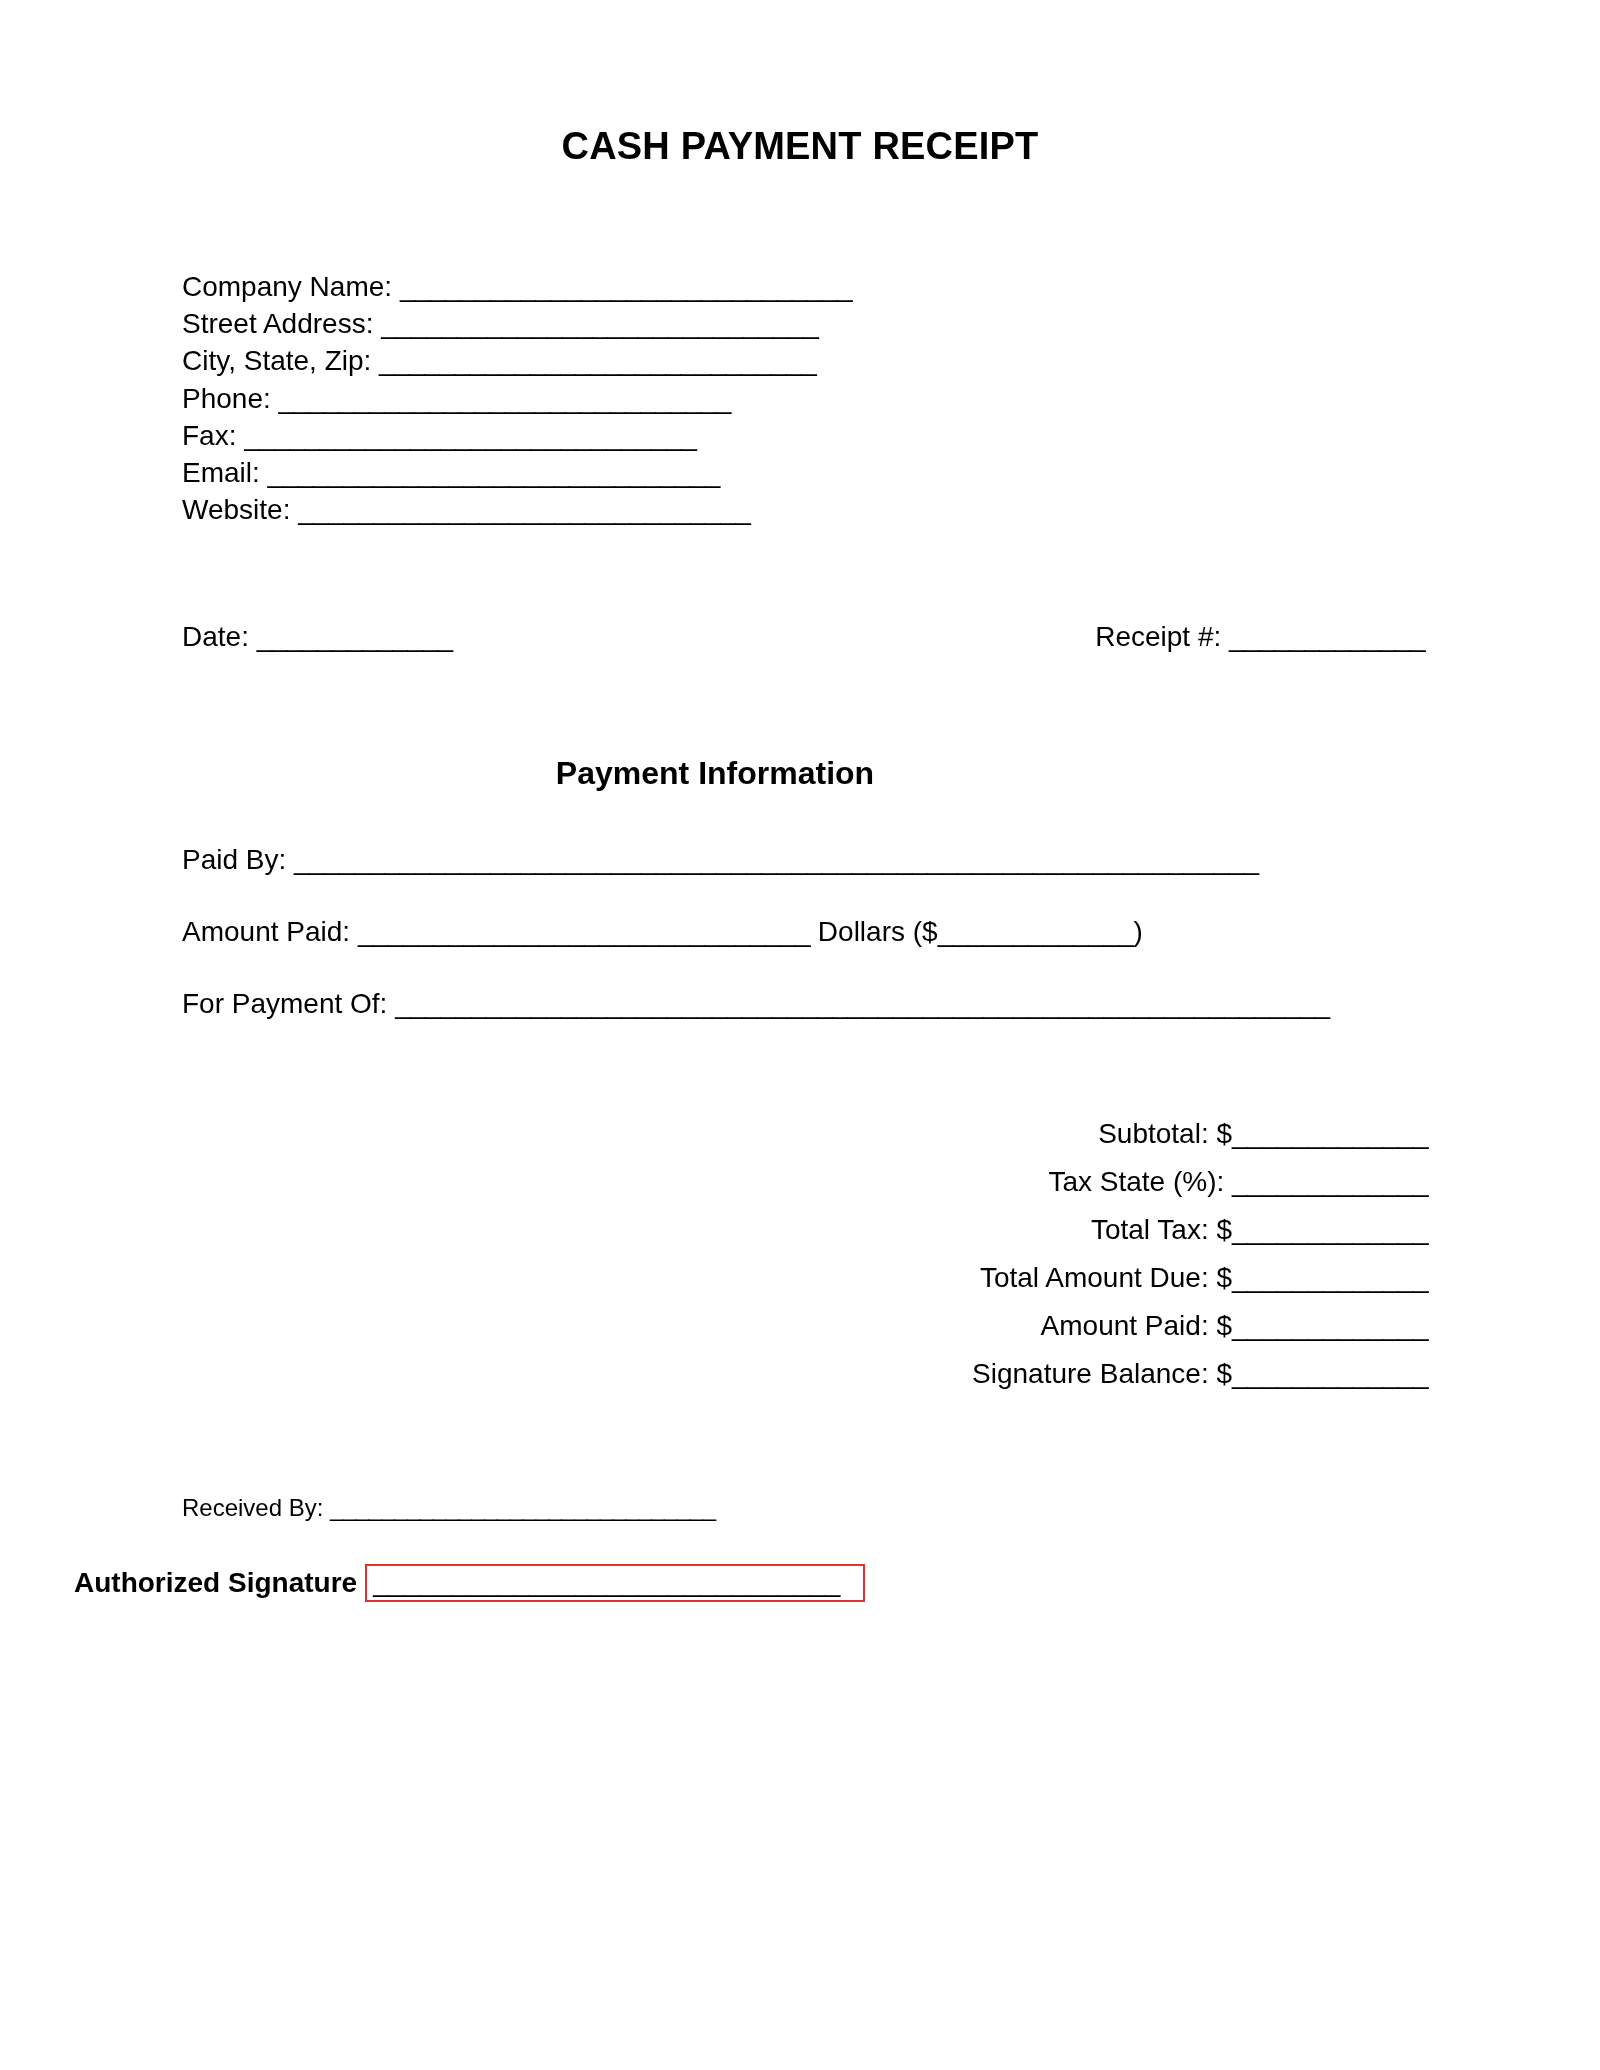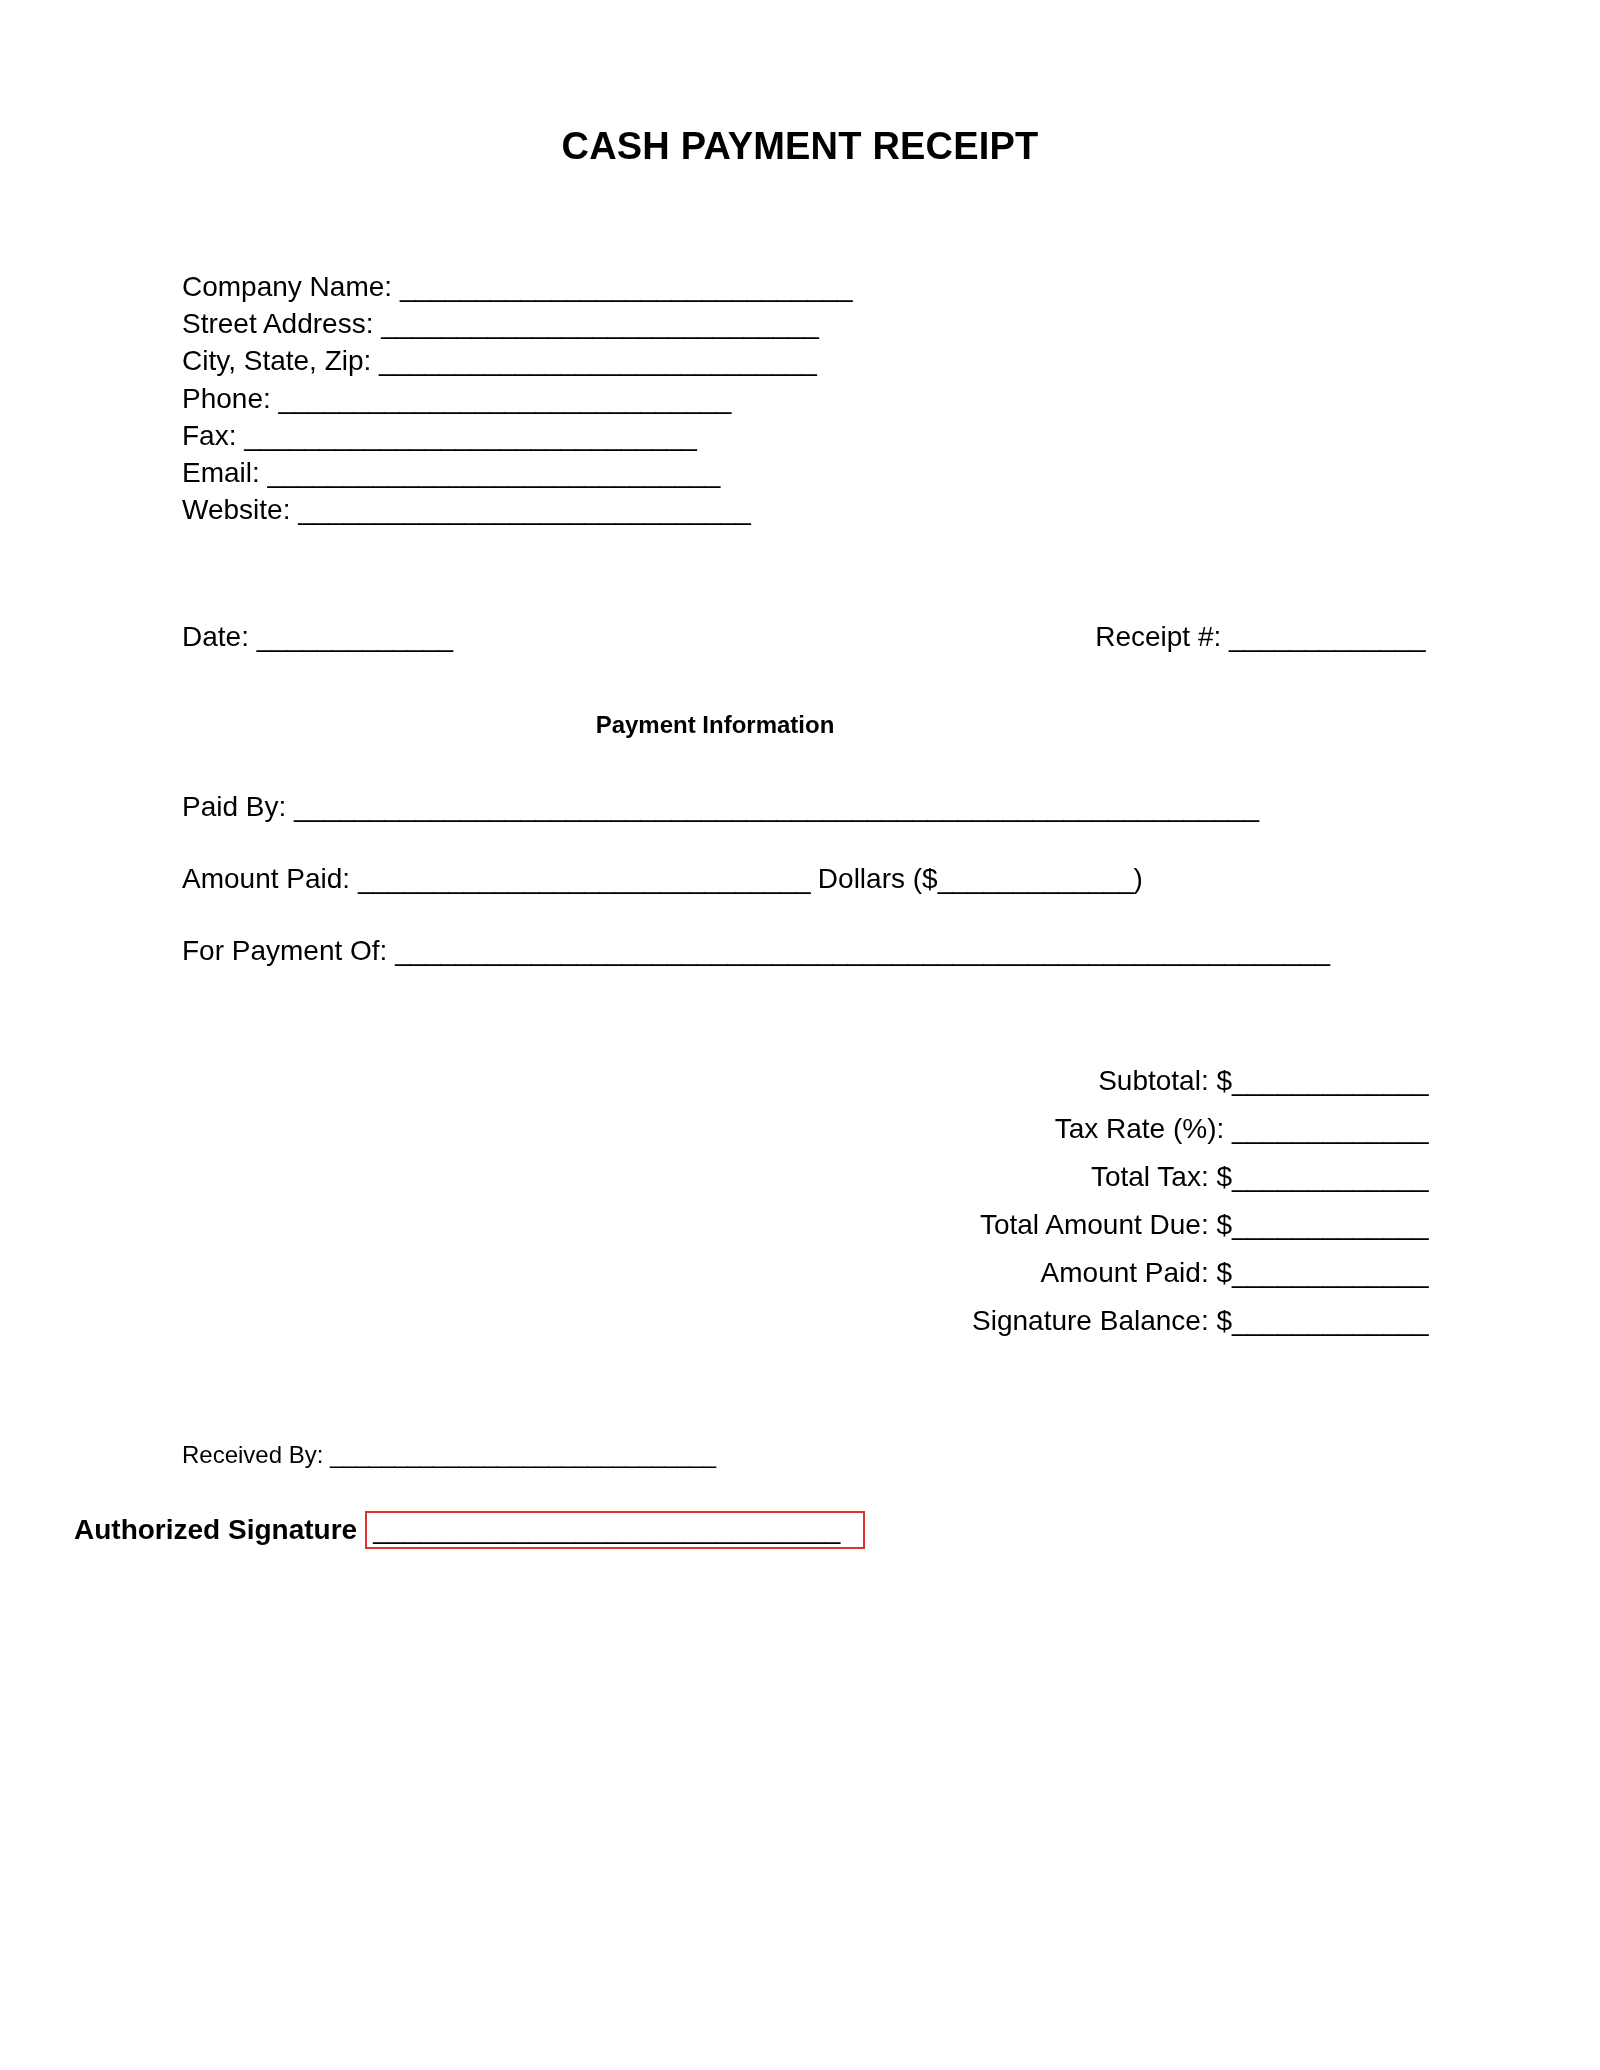--- a/index.html
+++ b/index.html
@@ -43,23 +43,23 @@
     margin-top: 92px;
     margin-left: 182px;
     margin-right: 175px;
     display: flex;
     justify-content: space-between;
     font-size: 28px;
     gap: 44px;
   }
   .section-title {
     text-align: center;
-    font-size: 24px;
+    font-size: 32px;
     font-weight: bold;
-    margin-top: 58px;
+    margin-top: 102px;
     padding-right: 170px;
   }
   .payment-lines {
     margin-left: 182px;
     margin-top: 52px;
     font-size: 28px;
   }
   .payment-lines .pline {
     margin-bottom: 40px;
     white-space: nowrap;
@@ -166,21 +166,21 @@
       <span>For Payment Of:</span>
       <span class="u">______________________________________________________________</span>
     </div>
   </div>
 
   <div class="totals">
     <div class="trow">
       <span>Subtotal: $</span><span class="u">_____________</span>
     </div>
     <div class="trow">
-      <span>Tax Rate (%): </span><span class="u">_____________</span>
+      <span>Tax State (%): </span><span class="u">_____________</span>
     </div>
     <div class="trow">
       <span>Total Tax: $</span><span class="u">_____________</span>
     </div>
     <div class="trow">
       <span>Total Amount Due: $</span><span class="u">_____________</span>
     </div>
     <div class="trow">
       <span>Amount Paid: $</span><span class="u">_____________</span>
     </div>

